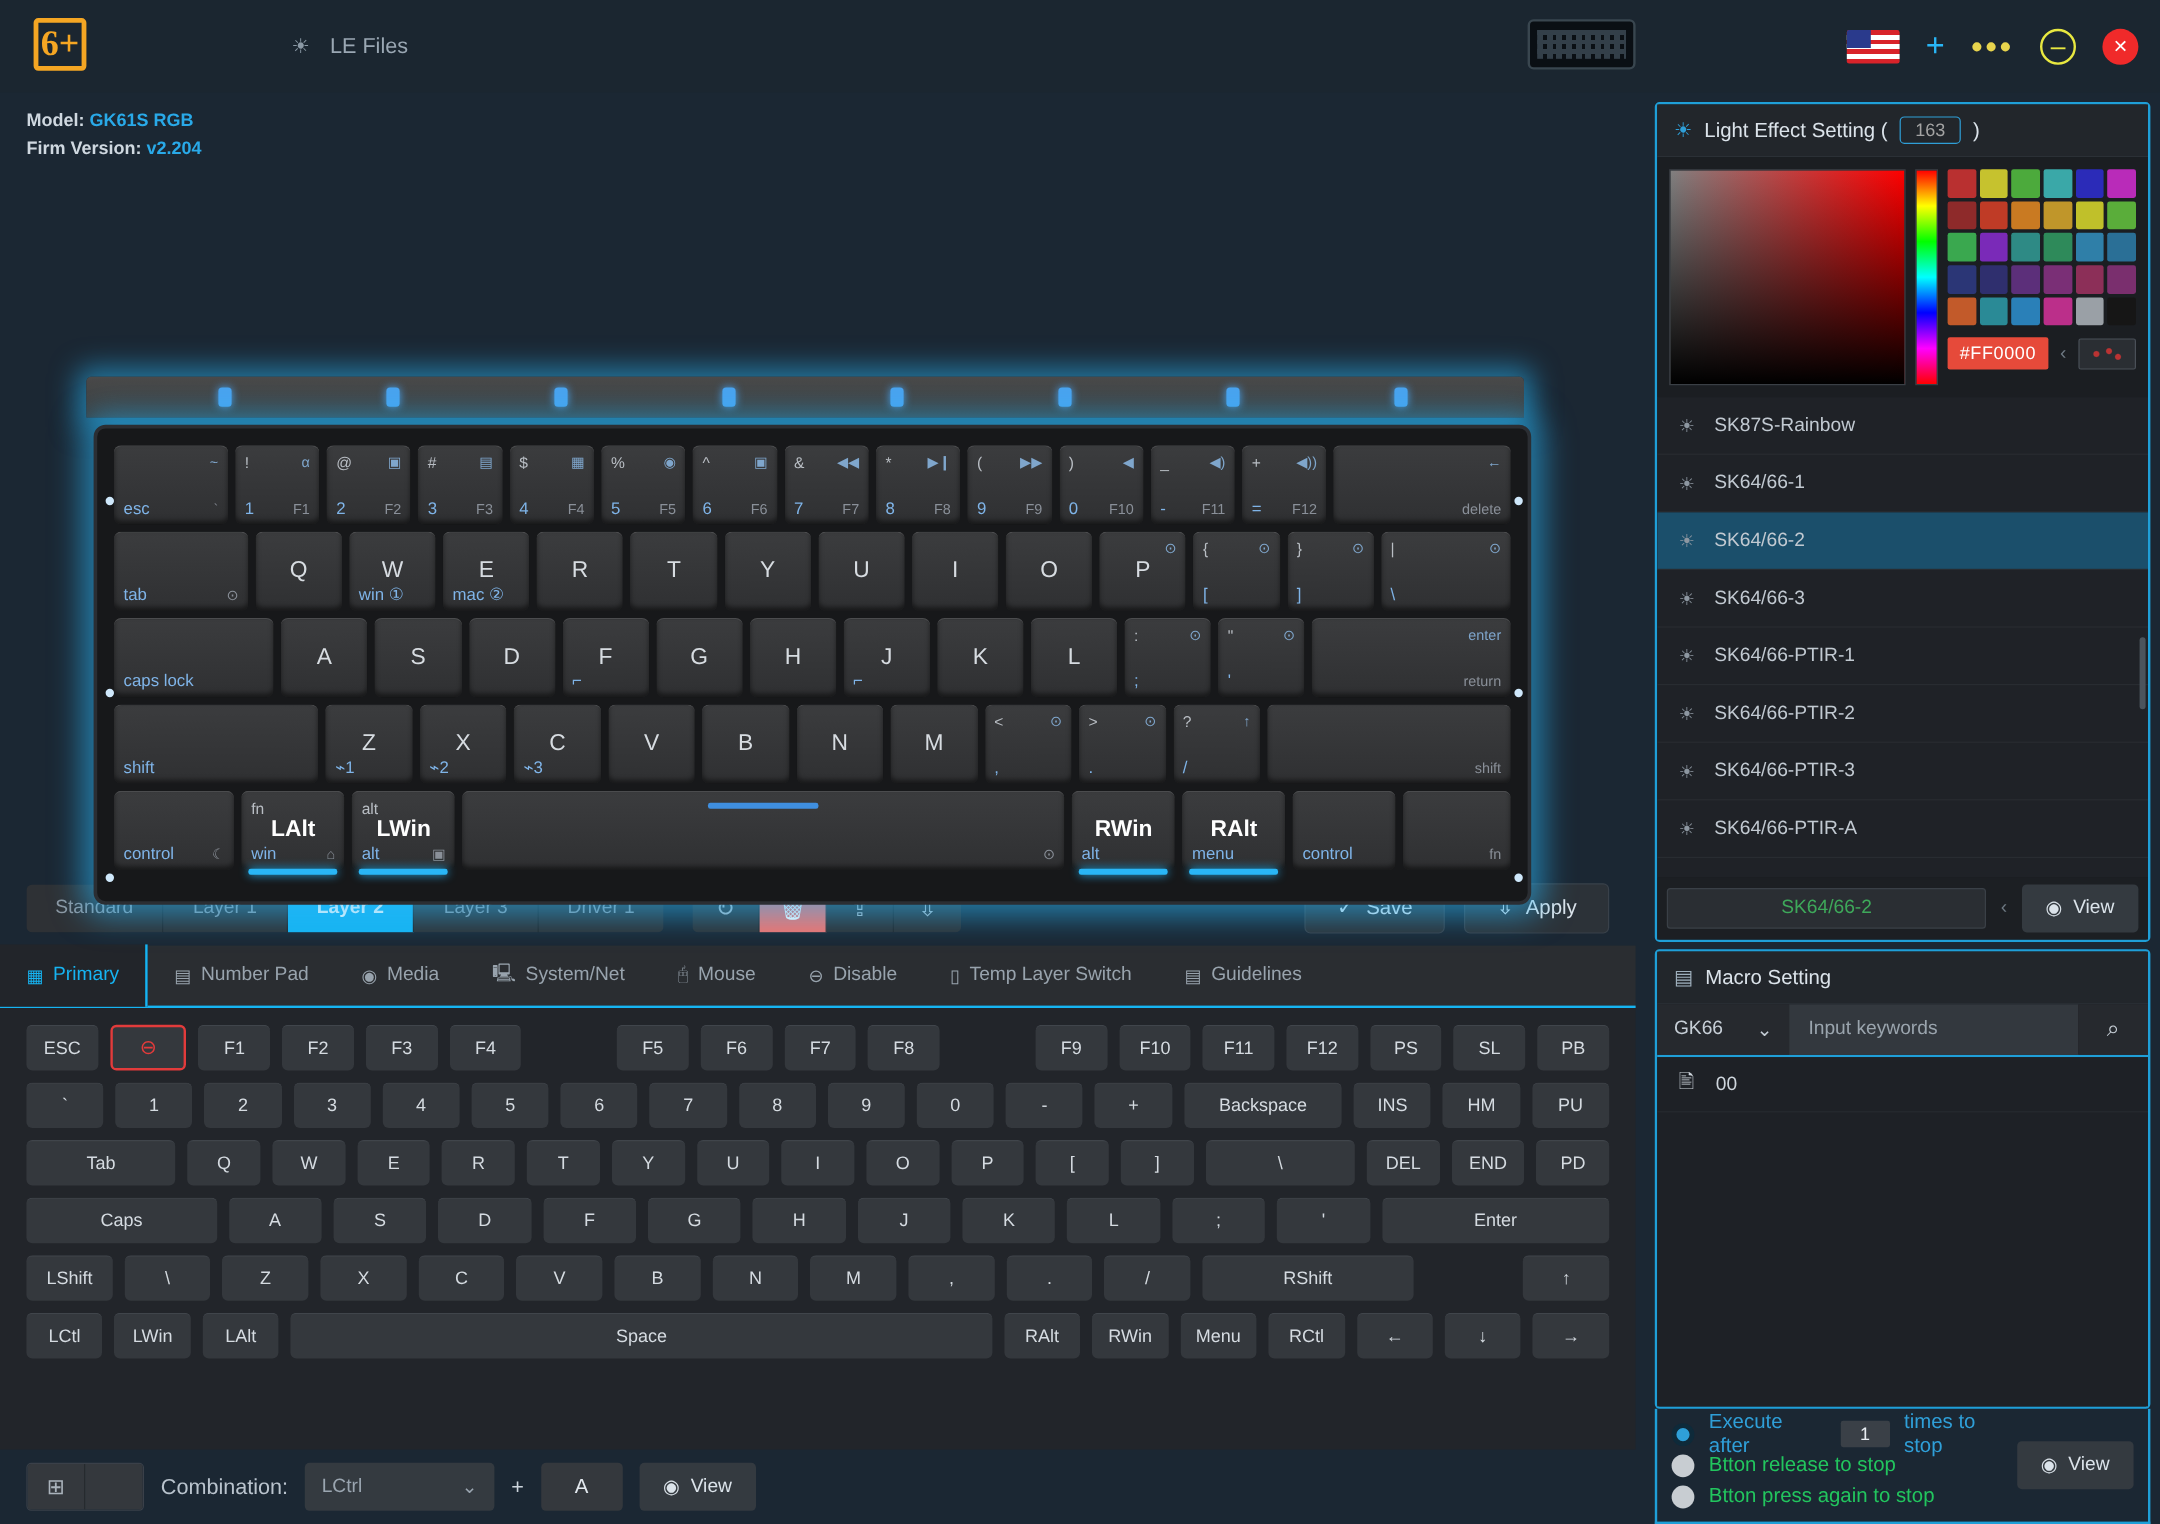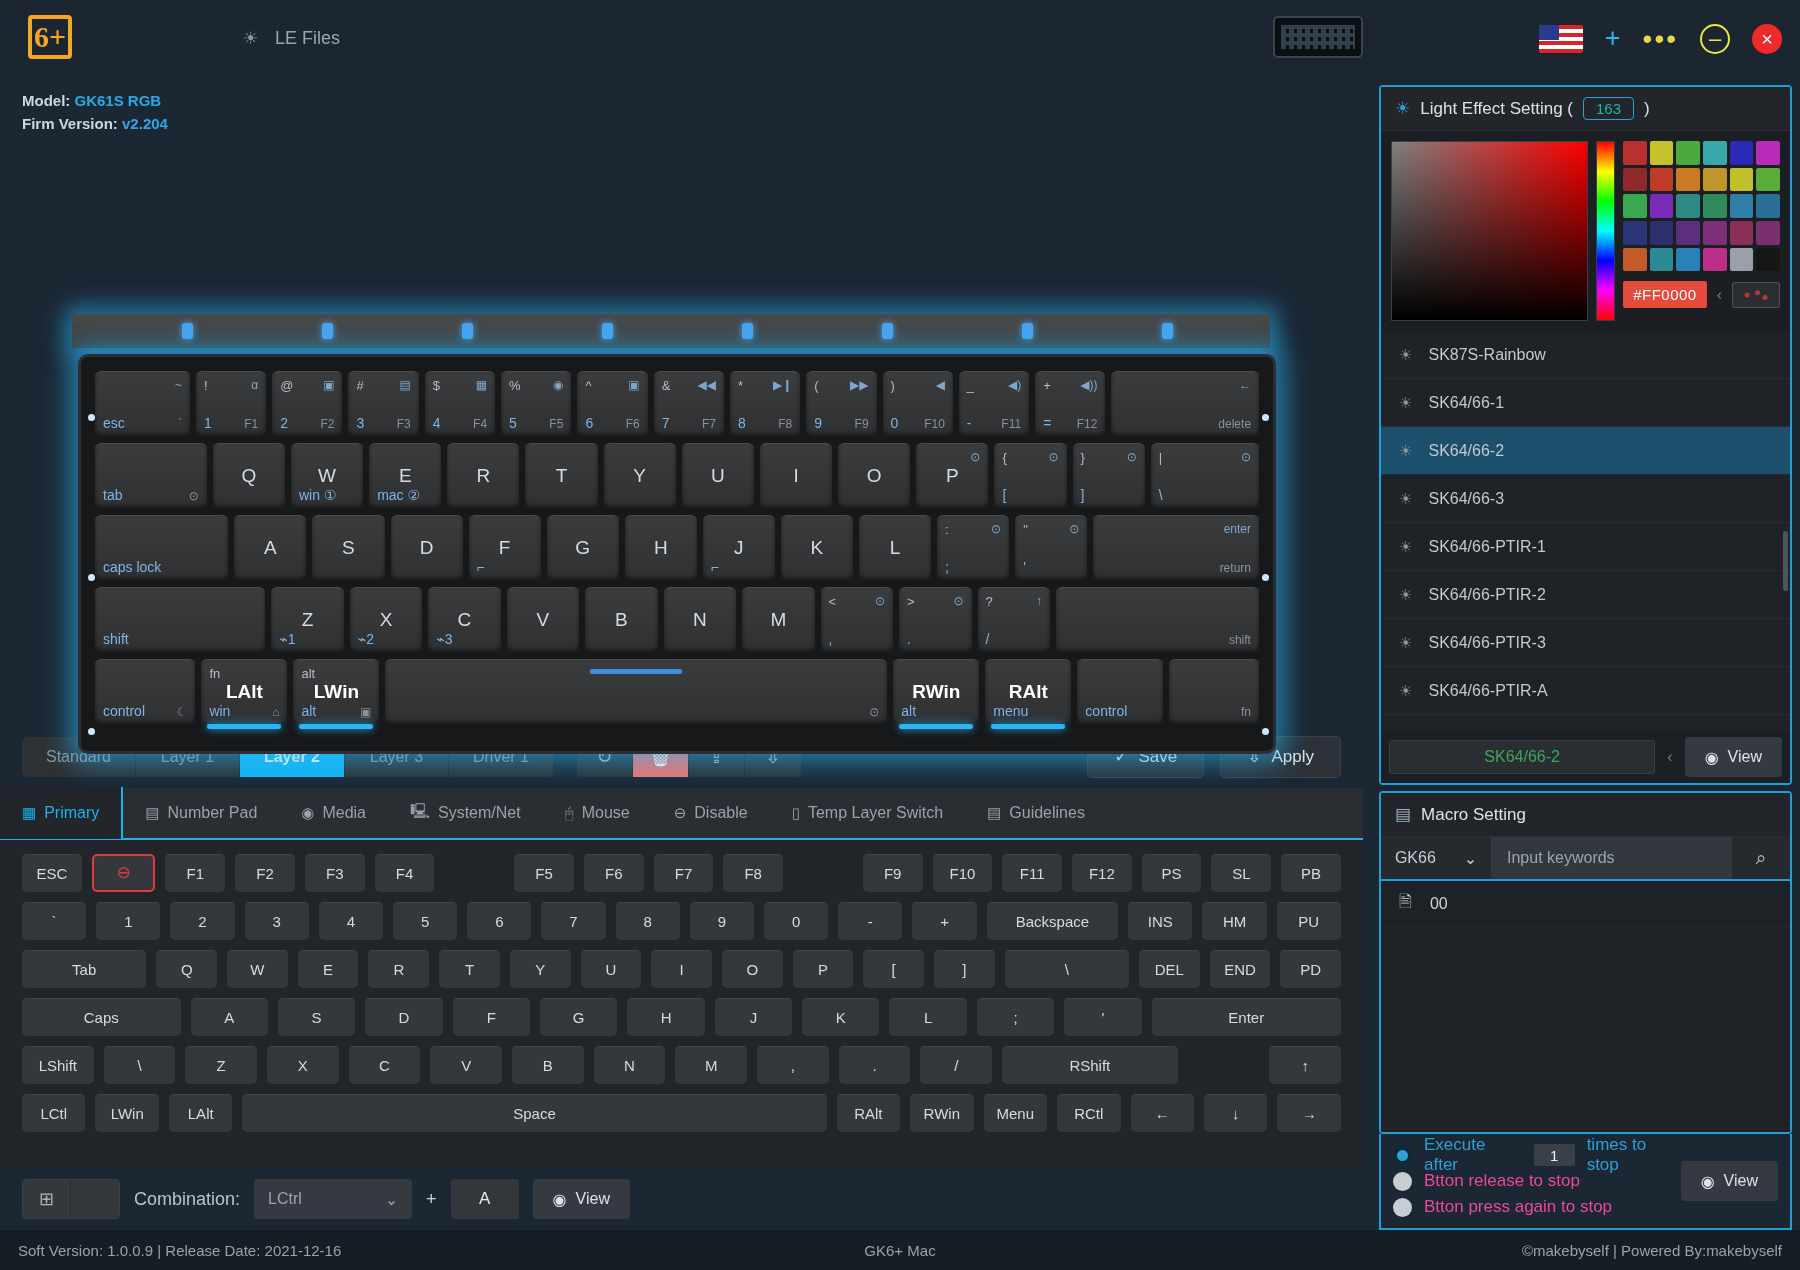--- a/index.html
+++ b/index.html
@@ -185,21 +185,21 @@
   .plus-txt{ color:#ccd4dc; font-size:18px;}
   .akey{ width:68px;height:40px;background:#34383d;border-radius:4px;display:flex;align-items:center;justify-content:center;color:#e3e9ef;font-size:17px;}
   .viewbtn{ height:40px;padding:0 20px;background:#343a40;border-radius:4px;display:flex;align-items:center;gap:9px;color:#dbe3ea;font-size:16px;cursor:pointer;}
 
   
   .panel { border:2px solid #1f9fd8; border-radius:4px; background:#1c1f23; display:flex; flex-direction:column; }
   .panel-head {
     height:44px; display:flex;align-items:center; gap:10px; padding:0 14px; background:#22262b;
     font-size:17px; color:#dbe3ea; border-bottom:1px solid #2b3036;
   }
-  .badge-num{ padding:2px 12px; border:1px solid #2f9fd8; border-radius:4px; color:#14b8a6; font-size:15px;}
+  .badge-num{ padding:2px 12px; border:1px solid #2f9fd8; border-radius:4px; color:#a3a3a3; font-size:15px;}
   .le-panel { height: 700px; }
   .picker-wrap{ display:flex; gap:8px; padding:10px; background:#1b1e22; }
   .sv-box{ width:225px;height:180px; position:relative; border:1px solid #3a3f45;
     background: linear-gradient(to top, #000, transparent), linear-gradient(to right, #808080, #ff0000);}
   .hue-bar{ width:22px;height:180px;border:1px solid #3a3f45;
     background: linear-gradient(to bottom,#ff0000,#ffff00,#00ff00,#00ffff,#0000ff,#ff00ff,#ff0000);}
   .swatch-area{ flex:1; display:flex; flex-direction:column; }
   .swatches{ display:grid; grid-template-columns: repeat(6, 1fr); gap:3px; }
   .sw{ width:100%; aspect-ratio:1/1; border-radius:2px; }
   .hexrow{ display:flex; align-items:center; gap:6px; margin-top:10px;}
@@ -224,21 +224,21 @@
   .macro-search{ display:flex; height:44px; border-bottom:2px solid #1f9fd8; }
   .m-sel{ width:110px; background:#26292e; display:flex;align-items:center;justify-content:space-around;
     color:#c6ced6; font-size:16px; cursor:pointer;}
   .m-input{ flex:1; background:#33383e; display:flex;align-items:center; padding:0 16px; color:#9aa4ad; font-size:16px;}
   .m-srch{ width:58px; background:#26292e; display:flex;align-items:center;justify-content:center;color:#c6ced6;font-size:19px;}
   .macro-list{ flex:1; background:#1e2126; }
   .macro-item{ height:46px; display:flex;align-items:center;gap:18px;padding:0 18px;color:#cfd6dd;font-size:16px;
      border-bottom:1px solid #272b30; cursor:pointer;}
   .macro-foot{ border:2px solid #1f9fd8; border-top:none; padding:8px 12px; display:flex; align-items:center; }
   .radios{ flex:1; }
-  .radio-line{ display:flex; align-items:center; gap:12px; height:26px; font-size:17px; color:#ec4899;}
+  .radio-line{ display:flex; align-items:center; gap:12px; height:26px; font-size:17px; color:#22c55e;}
   .radio-line.on{ color:#2f9fd8; }
   .rdot{ width:19px;height:19px;border-radius:50%;background:#c8cdd2; flex:none;}
   .radio-line.on .rdot{ background:#2f9fd8; border:4px solid #0e2a3a;}
   .times-in{ width:42px;height:22px;background:#3a4047;border-radius:2px;color:#e8edf2;
      display:inline-flex;align-items:center;justify-content:center;font-size:15px;}
 
   
   .footer{ height:40px; background:#171d24; display:flex; align-items:center; position:relative; flex:none;
     font-size:15px; color:#98a3ad; }
   .f-left{ position:absolute; left:18px; }
@@ -904,18 +904,13 @@
           </div>
         </div>
         <div class="viewbtn">
           <span>◉</span>
           <span>View</span>
         </div>
       </div>
     </div>
   </div>
 
-  <div class="footer">
-    <span class="f-left">Soft Version: 1.0.0.9 | Release Date: 2021-12-16</span>
-    <span class="f-mid">GK6+ Mac</span>
-    <span class="f-right">©makebyself | Powered By:makebyself</span>
-  </div>
 </div>
 
 </body></html>

